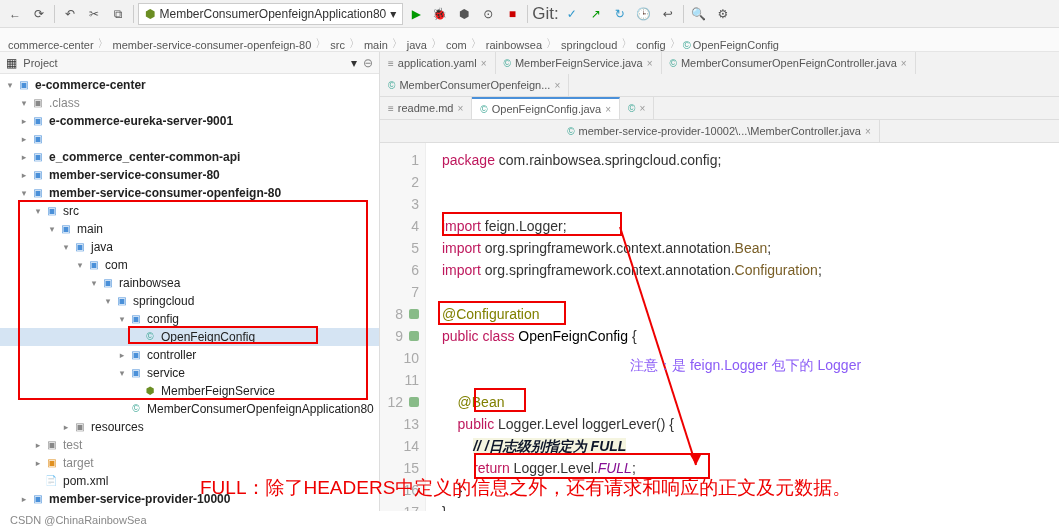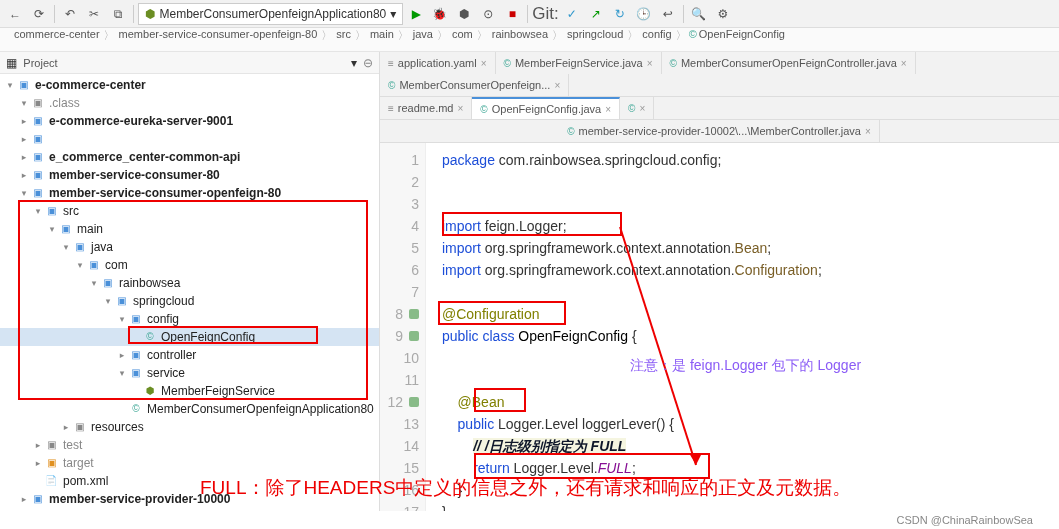--- a/index.html
+++ b/index.html
@@ -1,21 +1,21 @@
 <!DOCTYPE html>
 <html><head>
 <meta charset="utf-8">
 <style>
 * { margin:0; padding:0; box-sizing:border-box; font-family:"Segoe UI",Arial,sans-serif; }
 body { width:1059px; height:529px; background:#fff; font-size:12px; color:#333; overflow:hidden; position:relative; }
 .toolbar { height:28px; background:#f2f2f2; border-bottom:1px solid #ddd; display:flex; align-items:center; padding:0 4px; gap:2px; }
 .tb-btn { width:22px; height:22px; display:flex; align-items:center; justify-content:center; color:#555; cursor:pointer; }
 .tb-sep { width:1px; height:18px; background:#ccc; margin:0 2px; }
 .tb-combo { height:22px; background:#fff; border:1px solid #ccc; display:flex; align-items:center; padding:0 6px; gap:4px; color:#333; }
-.breadcrumbs { height:24px; background:#fafafa; border-bottom:1px solid #e5e5e5; display:flex; align-items:flex-start; padding:0 12px; font-size:11px; color:#555; }
+.breadcrumbs { height:24px; background:#fafafa; border-bottom:1px solid #e5e5e5; display:flex; align-items:flex-end; padding:0 6px; font-size:11px; color:#555; }
 .bc-item { padding:0 2px; }
 .bc-sep { color:#aaa; padding:0 2px; }
 .main { display:flex; height:calc(100% - 52px - 18px); }
 .sidebar { width:380px; border-right:1px solid #ddd; background:#fff; overflow:hidden; position:relative; }
 .side-hdr { height:22px; border-bottom:1px solid #e5e5e5; display:flex; align-items:center; padding:0 6px; background:#f7f7f7; gap:6px; }
 .side-hdr .ttl { flex:1; font-size:11px; color:#555; }
 .tree { padding:2px 0; font-size:12px; line-height:18px; position:relative; }
 .node { display:flex; align-items:center; height:18px; white-space:nowrap; cursor:pointer; }
 .node.sel { background:#d5e4f3; }
 .arrow { width:12px; text-align:center; color:#888; font-size:9px; }
@@ -34,31 +34,31 @@
 .tab { height:22px; display:flex; align-items:center; padding:0 8px; gap:4px; font-size:11px; color:#555; border-right:1px solid #ddd; cursor:pointer; white-space:nowrap; }
 .tab.active { background:#fff; border-top:2px solid #4a90d9; }
 .tab .close { color:#999; font-size:10px; }
 .tab .ic-j { color:#4a9; font-size:10px; }
 .tab .ic-y { color:#888; font-size:10px; }
 .code-area { flex:1; display:flex; background:#fff; font-family:Consolas,monospace; font-size:14px; position:relative; }
 .gutter { width:46px; background:#f7f7f7; border-right:1px solid #eee; text-align:right; padding:6px 6px 0 0; color:#aaa; line-height:22px; }
 .gutter div { height:22px; }
 .gutter .mark { display:inline-block; width:10px; height:10px; background:#8b8; border-radius:2px; margin-left:2px; }
 .code { padding:6px 0 0 16px; line-height:22px; white-space:pre; position:relative; }
-.kw { color:#1d4ed8; }
+.kw { color:#be185d; }
 .ann { color:#808000; }
 .cls { color:#000; }
 .cfg { color:#795e26; }
 .cmt { color:#0f172a; font-style:italic; background:#f5f5e0;font-weight:bold; }
 .en { color:#871094; font-style:italic; }
 .code-redbox { position:absolute; border:2px solid #e00; pointer-events:none; }
 svg.overlay { position:absolute; top:0; left:0; pointer-events:none; }
 .note-red { position:absolute; color:#8b5cf6; font-size:14px; font-family:"Microsoft YaHei",sans-serif; }
 .note-big { position:absolute; color:#e00; font-size:19px; font-family:"Microsoft YaHei",sans-serif; }
-.footer { position:absolute; bottom:0; left:0; right:16px; height:18px; background:#fff; color:#888; font-size:11px; display:flex; align-items:center; justify-content:flex-end; padding:0 10px; }
+.footer { position:absolute; bottom:0; left:0; right:6px; height:18px; background:#fff; color:#888; font-size:11px; display:flex; align-items:center; padding:0 10px; }
 </style>
 </head>
 <body>
 
 <div class="toolbar">
   <span class="tb-btn">←</span>
   <span class="tb-btn">⟳</span>
   <span class="tb-sep"></span>
   <span class="tb-btn">↶</span>
   <span class="tb-btn">✂</span>

